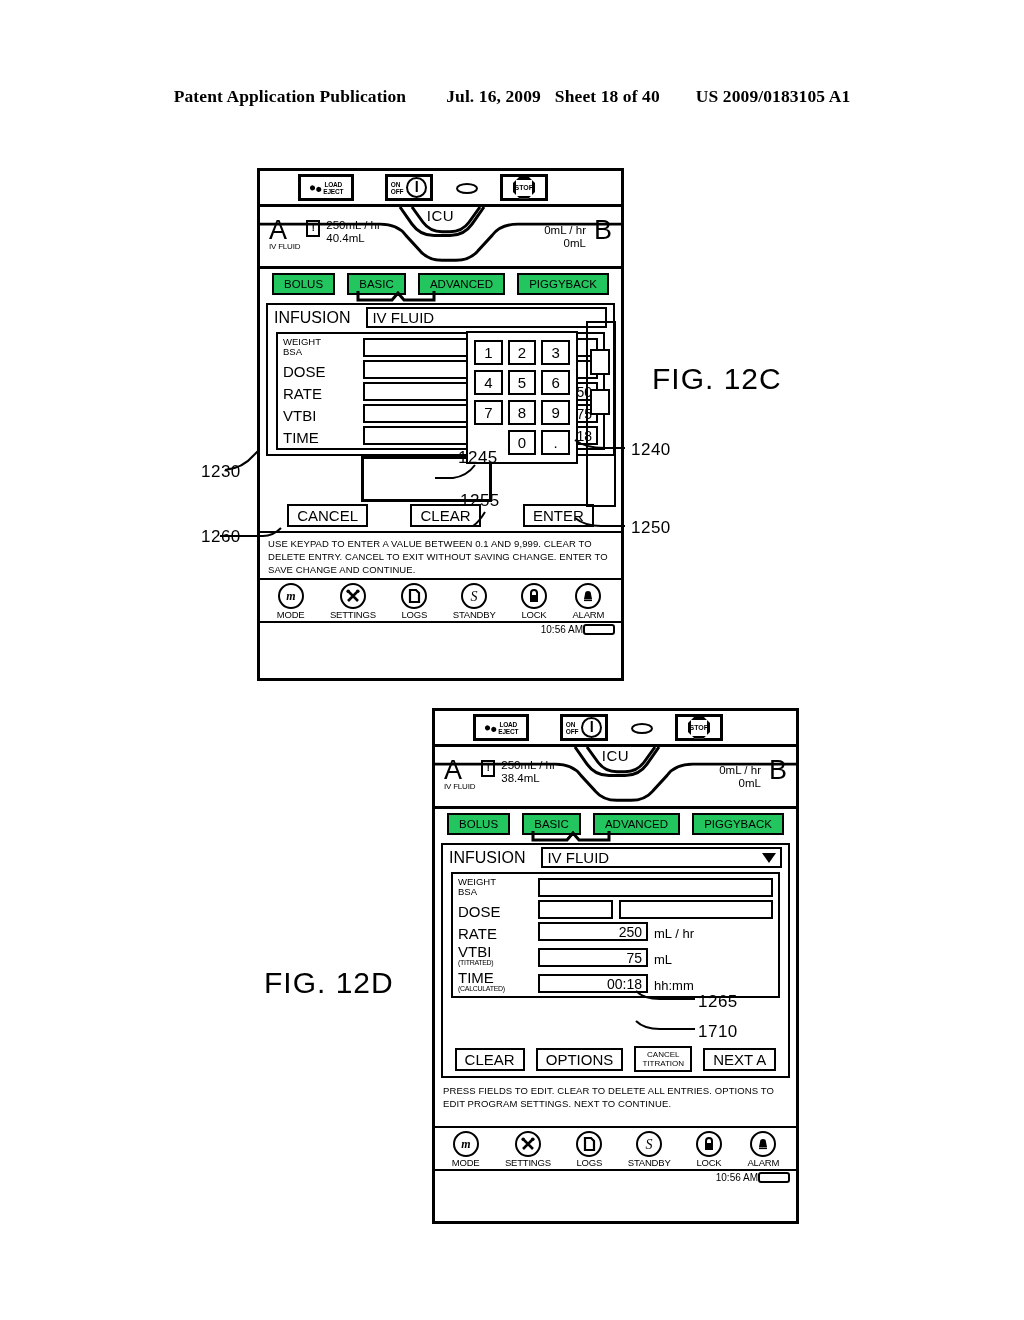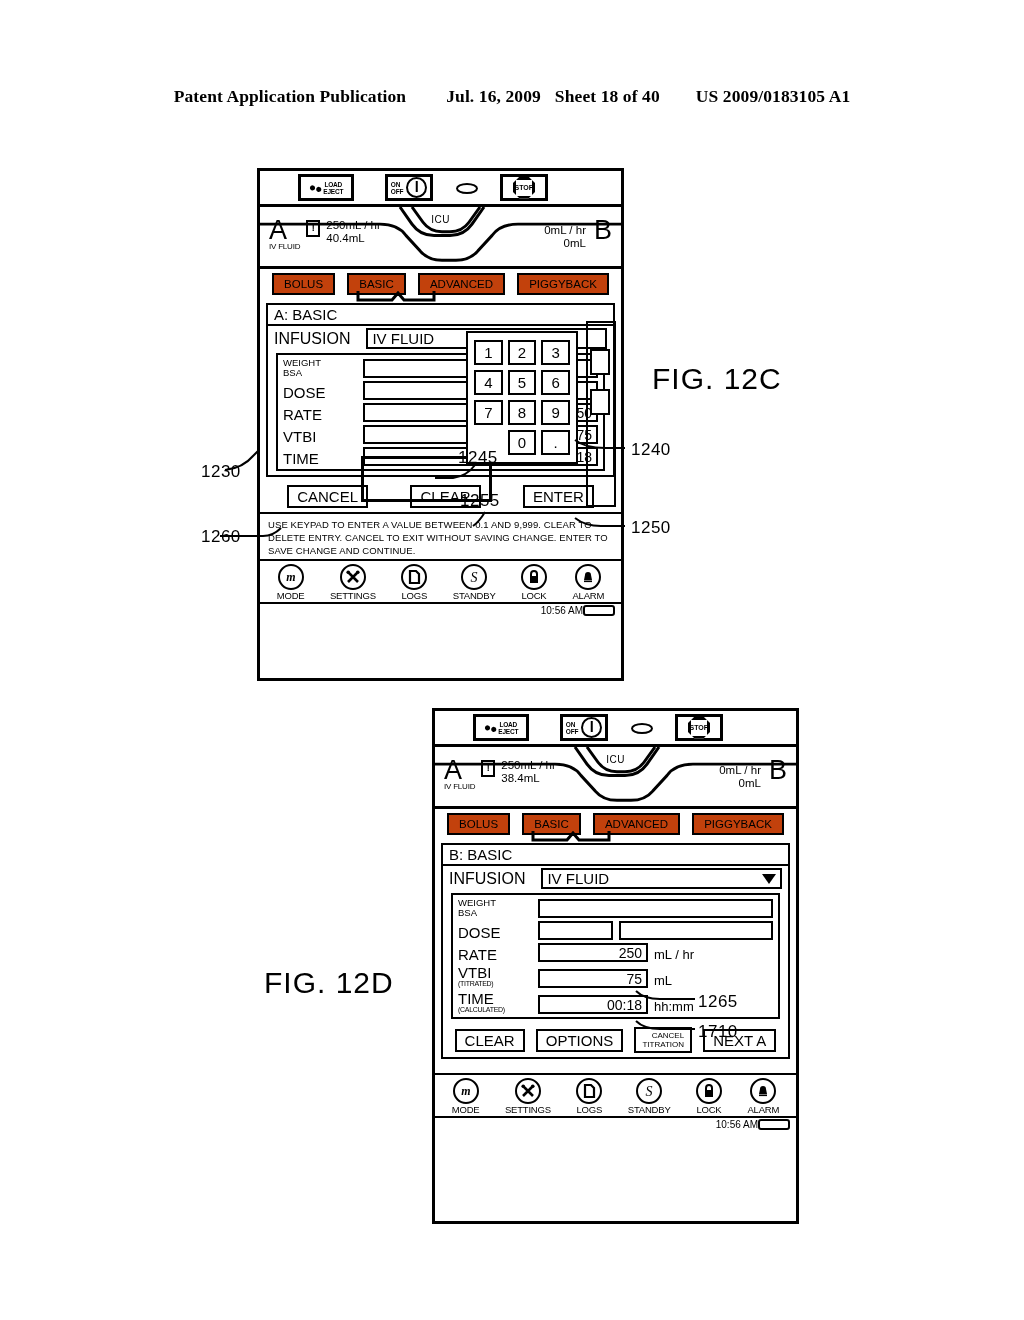--- a/index.html
+++ b/index.html
@@ -39,36 +39,36 @@
   .ovalbtn{position:absolute;left:196px;top:12px;width:22px;height:11px;
            border:2.5px solid #000;border-radius:50%;box-sizing:border-box;}
 
   .stopbtn{width:48px;height:27px;left:240px;top:3px;}
   .stop-oct{width:22px;height:22px;border:3px solid #000;background:#fff;box-sizing:border-box;
             display:flex;align-items:center;justify-content:center;font-size:7px;font-weight:bold;
             clip-path:polygon(30% 0,70% 0,100% 30%,100% 70%,70% 100%,30% 100%,0 70%,0 30%);}
 
   
   .banner{position:relative;height:62px;border-bottom:3px solid #000;box-sizing:border-box;overflow:hidden;}
-  .icu{position:absolute;left:50%;transform:translateX(-50%);top:7px;font-size:10px;letter-spacing:.5px;}
+  .icu{position:absolute;left:50%;transform:translateX(-50%);top:0px;font-size:15px;letter-spacing:.5px;}
   .chA{position:absolute;left:9px;top:11px;display:flex;align-items:flex-start;}
   .bigletter{font-size:27px;line-height:24px;font-family:"Liberation Sans",sans-serif;}
   .sublabel{font-size:8px;line-height:9px;letter-spacing:-.2px;}
   .alarmbox{width:14px;height:17px;border:2.5px solid #000;box-sizing:border-box;margin:2px 6px 0 6px;
             display:flex;align-items:center;justify-content:center;font-size:9px;font-weight:bold;line-height:1;}
   .vals{font-size:11.5px;line-height:13px;margin-top:1px;white-space:nowrap;}
   .chB{position:absolute;right:9px;top:11px;display:flex;align-items:flex-start;}
   .chB .bigletter{margin-left:8px;}
   .valsB{font-size:11.5px;line-height:13px;text-align:right;margin-top:6px;white-space:nowrap;}
   .swoosh{position:absolute;left:0;top:0;width:100%;height:100%;pointer-events:none;}
 
   
   .tabrow{position:relative;height:30px;display:flex;align-items:center;
           justify-content:space-around;padding:0 6px;box-sizing:border-box;}
-  .tab{border:2.5px solid #000;box-sizing:border-box;padding:3px 10px;font-size:11.5px;background:#c2410c;
+  .tab{border:2.5px solid #000;box-sizing:border-box;padding:3px 10px;font-size:11.5px;background:#22c55e;
        white-space:nowrap;}
   .tab.sel{position:relative;}
 
   
   .panel{position:relative;margin:2px 6px 0 6px;border:2.5px solid #000;box-sizing:border-box;background:#fff;}
   .panel-title{font-size:15px;padding:1px 6px;border-bottom:2.5px solid #000;}
   .infusion-row{display:flex;align-items:center;padding:2px 6px 4px 6px;gap:16px;}
   .infusion-lbl{font-size:16px;}
   .infusion-field{flex:1;border:2.5px solid #000;box-sizing:border-box;height:21px;
                   display:flex;align-items:center;justify-content:space-between;padding:0 4px;font-size:15px;}
@@ -77,21 +77,21 @@
   .fieldbox{margin:0 8px 4px 8px;border:2.5px solid #000;box-sizing:border-box;padding:3px 5px;}
   .frow{display:flex;align-items:flex-end;gap:6px;margin-bottom:3px;}
   .flabel{font-size:15px;width:74px;flex:none;line-height:15px;}
   .flabel small{display:block;font-size:7px;line-height:8px;letter-spacing:-.3px;}
   .flabel.stack{font-size:9.5px;line-height:10px;}
   .finput{border:2.5px solid #000;box-sizing:border-box;height:19px;flex:1;
           display:flex;align-items:center;justify-content:flex-end;padding:0 4px;font-size:14px;}
   .funit{font-size:13px;white-space:nowrap;}
 
   .btnrow{display:flex;align-items:center;justify-content:space-around;padding:4px 6px;}
-  .abtn{border:2.5px solid #000;box-sizing:border-box;padding:1px 8px;font-size:15px;background:#fff;white-space:nowrap;text-align:right;}
+  .abtn{border:2.5px solid #000;box-sizing:border-box;padding:1px 8px;font-size:15px;background:#fff;white-space:nowrap;text-align:center;margin-top:40px;}
   .abtn.two{font-size:8px;line-height:9px;padding:2px 6px;}
 
   .instructions{font-size:9.5px;line-height:13px;padding:4px 6px 2px 8px;letter-spacing:.1px;
                 border-top:2.5px solid #000;}
   .softrow{display:flex;justify-content:space-around;align-items:flex-end;
            border-top:2.5px solid #000;padding:3px 4px 1px 4px;}
   .soft{display:flex;flex-direction:column;align-items:center;gap:0px;}
   .soft .ico{width:26px;height:26px;border:2.5px solid #000;border-radius:50%;
              display:flex;align-items:center;justify-content:center;box-sizing:border-box;}
   .soft .lbl{font-size:9.5px;letter-spacing:-.2px;}
@@ -172,21 +172,20 @@
     <div class="tab">BOLUS</div>
     <div class="tab sel">BASIC</div>
     <div class="tab">ADVANCED</div>
     <div class="tab">PIGGYBACK</div>
   </div>
   <svg style="position:absolute;left:96px;top:120px;width:80px;height:16px;">
     <path d="M2,0 L2,9 L36,9 L42,2 L48,9 L78,9 L78,0" fill="none" stroke="#000" stroke-width="3"></path>
   </svg>
 
   <div class="panel" style="margin-top:4px;">
-    <div class="panel-title">A: BASIC</div>
     <div class="infusion-row">
       <span class="infusion-lbl">INFUSION</span>
       <span class="infusion-field">
         <span>IV  FLUID</span>
       </span>
     </div>
     <div class="fieldbox">
       <div class="frow">
         <span class="flabel stack">
           <span>WEIGHT</span><br><span>BSA</span>
@@ -370,21 +369,20 @@
     <div class="tab">BOLUS</div>
     <div class="tab sel">BASIC</div>
     <div class="tab">ADVANCED</div>
     <div class="tab">PIGGYBACK</div>
   </div>
   <svg style="position:absolute;left:96px;top:120px;width:80px;height:16px;">
     <path d="M2,0 L2,9 L36,9 L42,2 L48,9 L78,9 L78,0" fill="none" stroke="#000" stroke-width="3"></path>
   </svg>
 
   <div class="panel" style="margin-top:4px;">
-    <div class="panel-title">B: BASIC</div>
     <div class="infusion-row">
       <span class="infusion-lbl">INFUSION</span>
       <span class="infusion-field">
         <span>IV  FLUID</span>
         <span class="caret"></span>
       </span>
     </div>
     <div class="fieldbox">
       <div class="frow">
         <span class="flabel stack">
@@ -420,20 +418,21 @@
     <div class="btnrow">
       <div class="abtn">CLEAR</div>
       <div class="abtn">OPTIONS</div>
       <div class="abtn two">
         <span>CANCEL</span><br><span>TITRATION</span>
       </div>
       <div class="abtn">NEXT  A</div>
     </div>
   </div>
 
+  <div class="instructions" style="border-top:none;padding-top:6px;">PRESS FIELDS TO EDIT. CLEAR TO DELETE ALL ENTRIES. OPTIONS TO EDIT PROGRAM SETTINGS. NEXT TO CONTINUE.</div>
 
   <div class="softrow" style="margin-top:14px;">
     <div class="soft">
       <span class="ico">
         <svg width="16" height="16" viewBox="0 0 16 16">
             <text x="8" y="12" font-size="12" font-style="italic" font-family="Liberation Serif, serif" font-weight="bold" text-anchor="middle">m</text>
           </svg>
       </span>
       <span class="lbl">MODE</span>
     </div>

